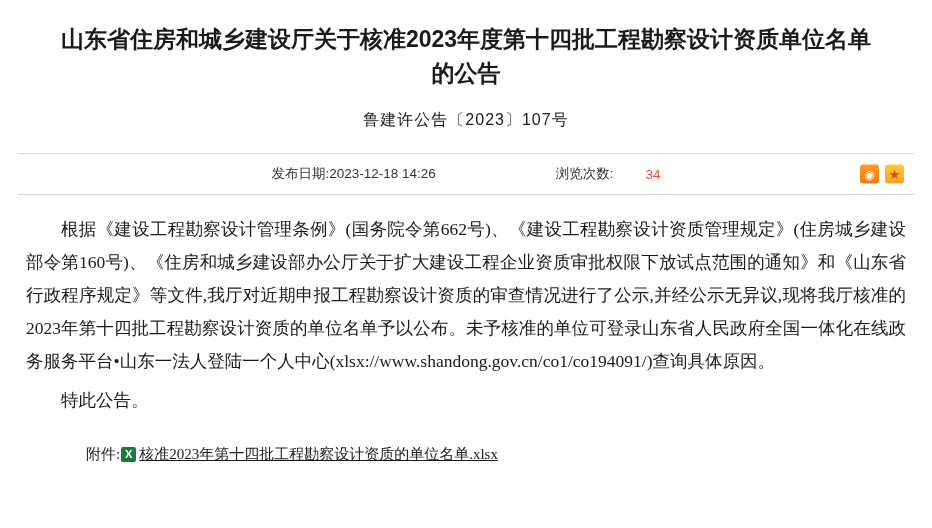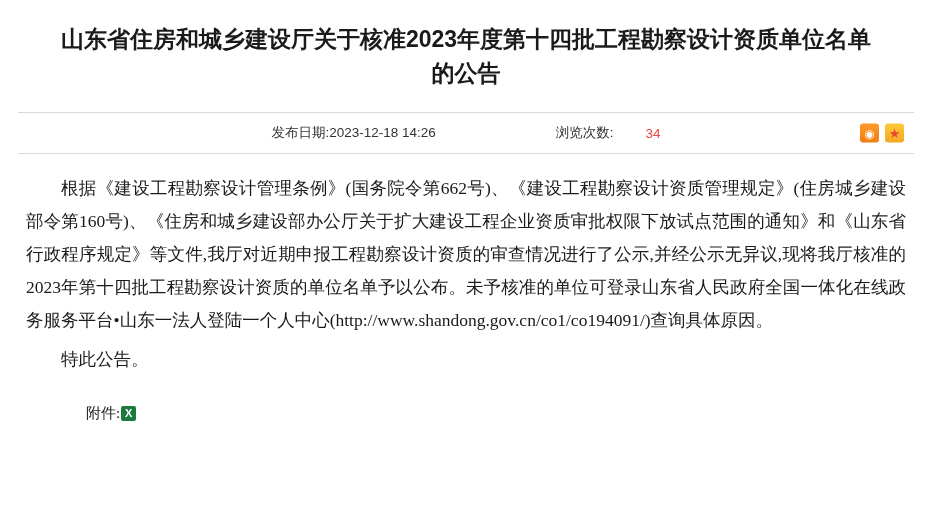--- a/index.html
+++ b/index.html
@@ -147,38 +147,40 @@
     cursor: pointer;
   }
 </style>
 </head>
 <body>
 
 <div class="page">
 
   <div class="doc-title">山东省住房和城乡建设厅关于核准2023年度第十四批工程勘察设计资质单位名单的公告</div>
 
+  <div class="doc-subtitle">鲁建许公告〔2023〕107号</div>
 
   <div class="meta-divider-top"></div>
 
   <div class="meta-row">
     <span class="meta-pub">发布日期:2023-12-18 14:26</span>
     <span class="meta-views-label">浏览次数:</span>
     <span class="meta-views-count">34</span>
     <span class="meta-icons">
       <span class="icon-box icon-eye">◉</span>
       <span class="icon-box icon-star">★</span>
     </span>
   </div>
 
   <div class="meta-divider-bottom"></div>
 
   <div class="body-text">
-    <p>根据《建设工程勘察设计管理条例》(国务院令第662号)、《建设工程勘察设计资质管理规定》(住房城乡建设部令第160号)、《住房和城乡建设部办公厅关于扩大建设工程企业资质审批权限下放试点范围的通知》和《山东省行政程序规定》等文件,我厅对近期申报工程勘察设计资质的审查情况进行了公示,并经公示无异议,现将我厅核准的2023年第十四批工程勘察设计资质的单位名单予以公布。未予核准的单位可登录山东省人民政府全国一体化在线政务服务平台•山东一法人登陆一个人中心(http://www.shandong.gov.cn/co1/co194091/)查询具体原因。</p>
+    <p>根据《建设工程勘察设计管理条例》(国务院令第662号)、《建设工程勘察设计资质管理规定》(住房城乡建设部令第160号)、《住房和城乡建设部办公厅关于扩大建设工程企业资质审批权限下放试点范围的通知》和《山东省行政程序规定》等文件,我厅对近期申报工程勘察设计资质的审查情况进行了公示,并经公示无异议,现将我厅核准的2023年第十四批工程勘察设计资质的单位名单予以公布。未予核准的单位可登录山东省人民政府全国一体化在线政务服务平台•山东一法人登陆一个人中心(xlsx://www.shandong.gov.cn/co1/co194091/)查询具体原因。</p>
     <p class="notice-line">特此公告。</p>
   </div>
 
   <div class="attach-row">
     <span class="attach-label">附件:</span>
     <span class="attach-icon"></span>
+    <a class="attach-link">核准2023年第十四批工程勘察设计资质的单位名单.xlsx</a>
   </div>
 
 </div>
 
 </body></html>

